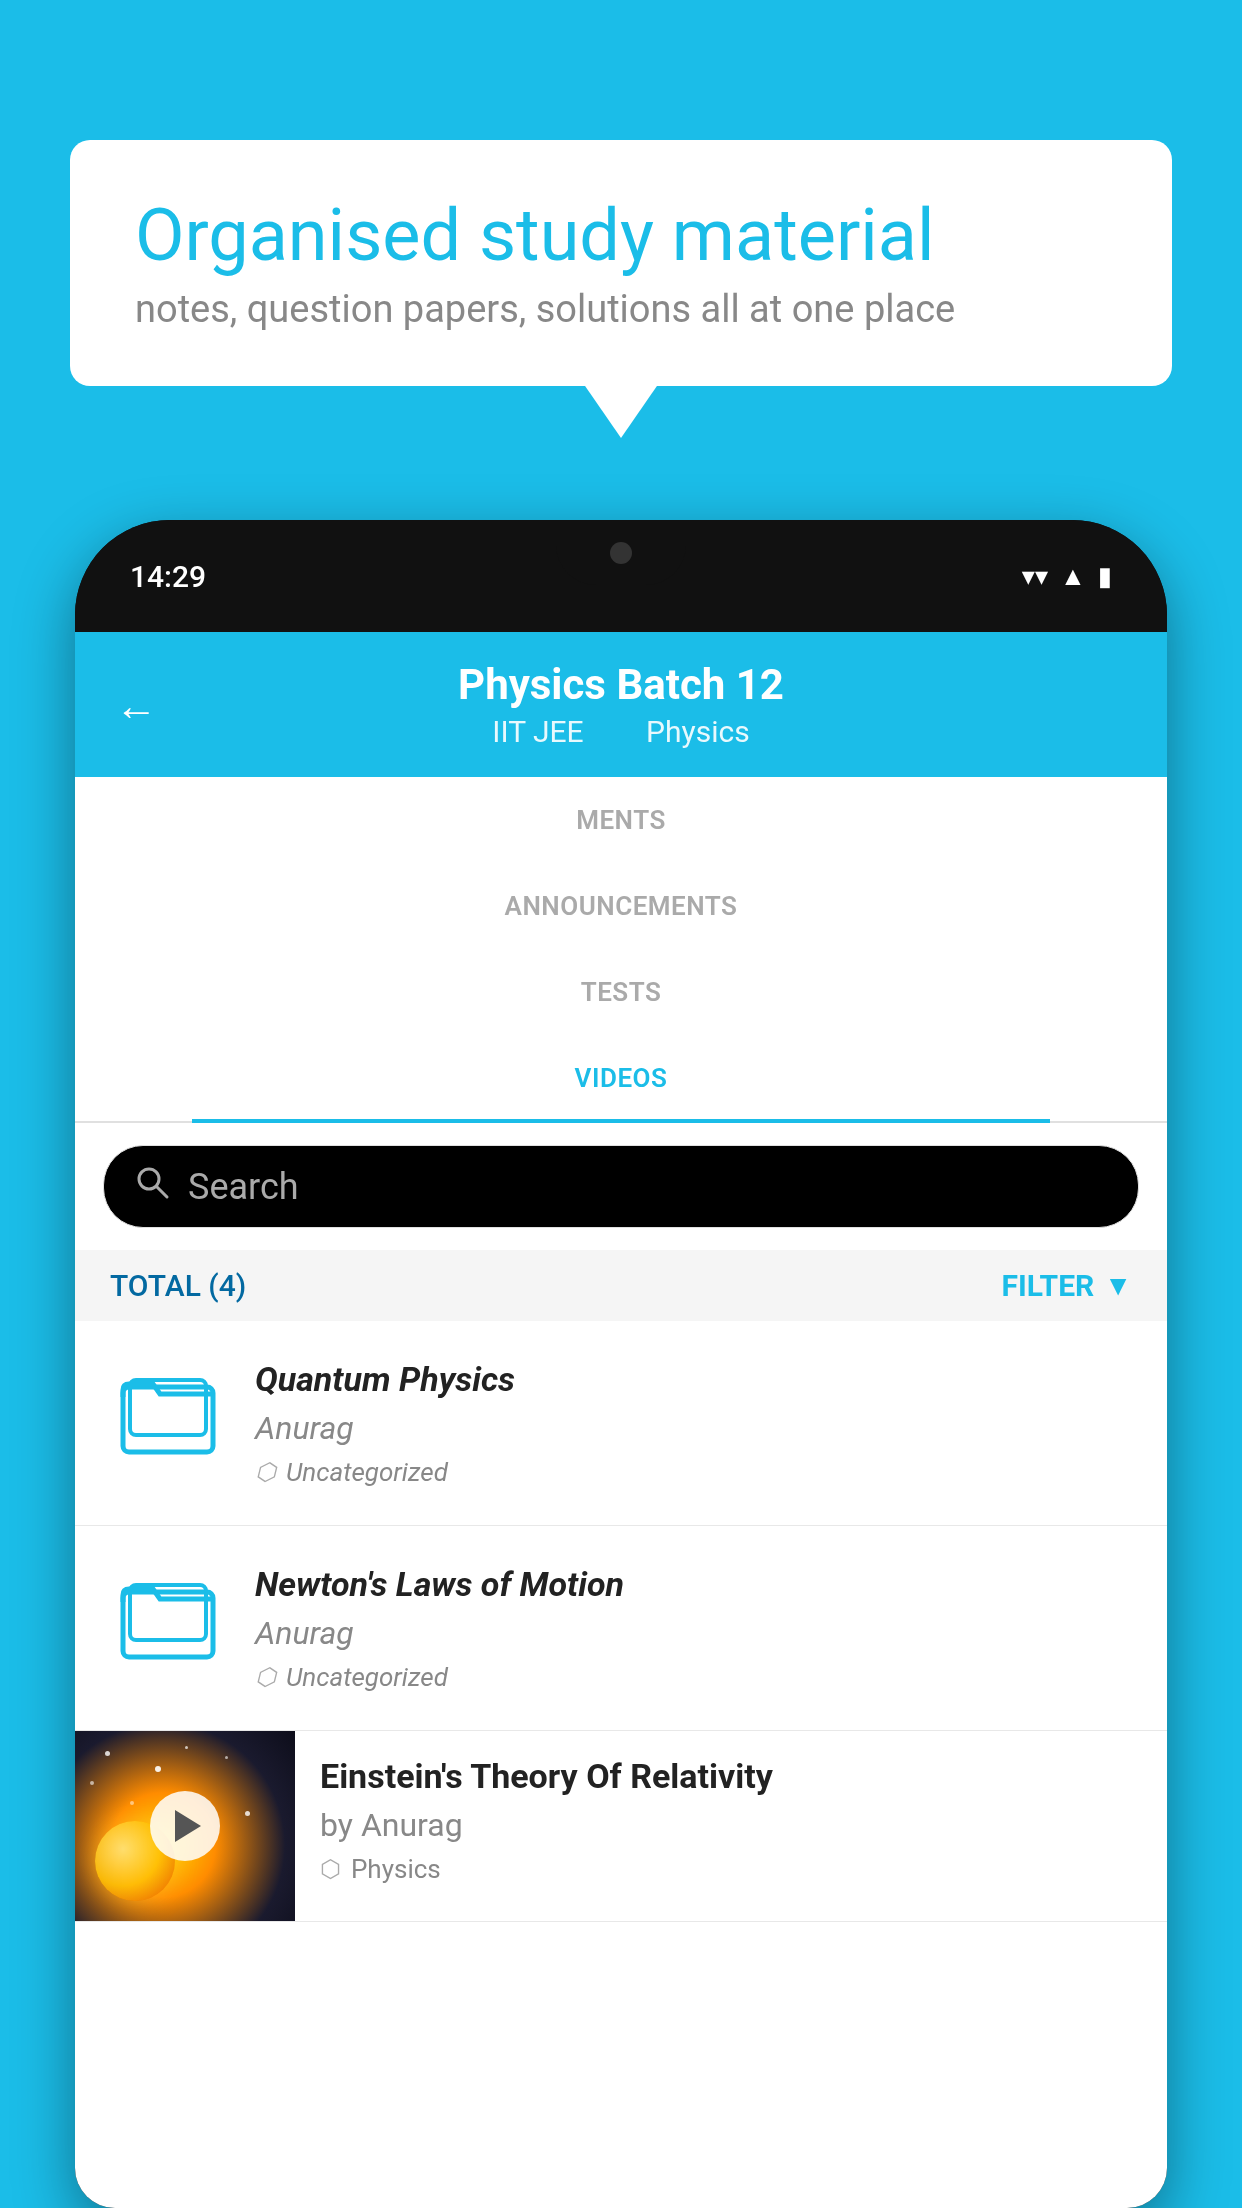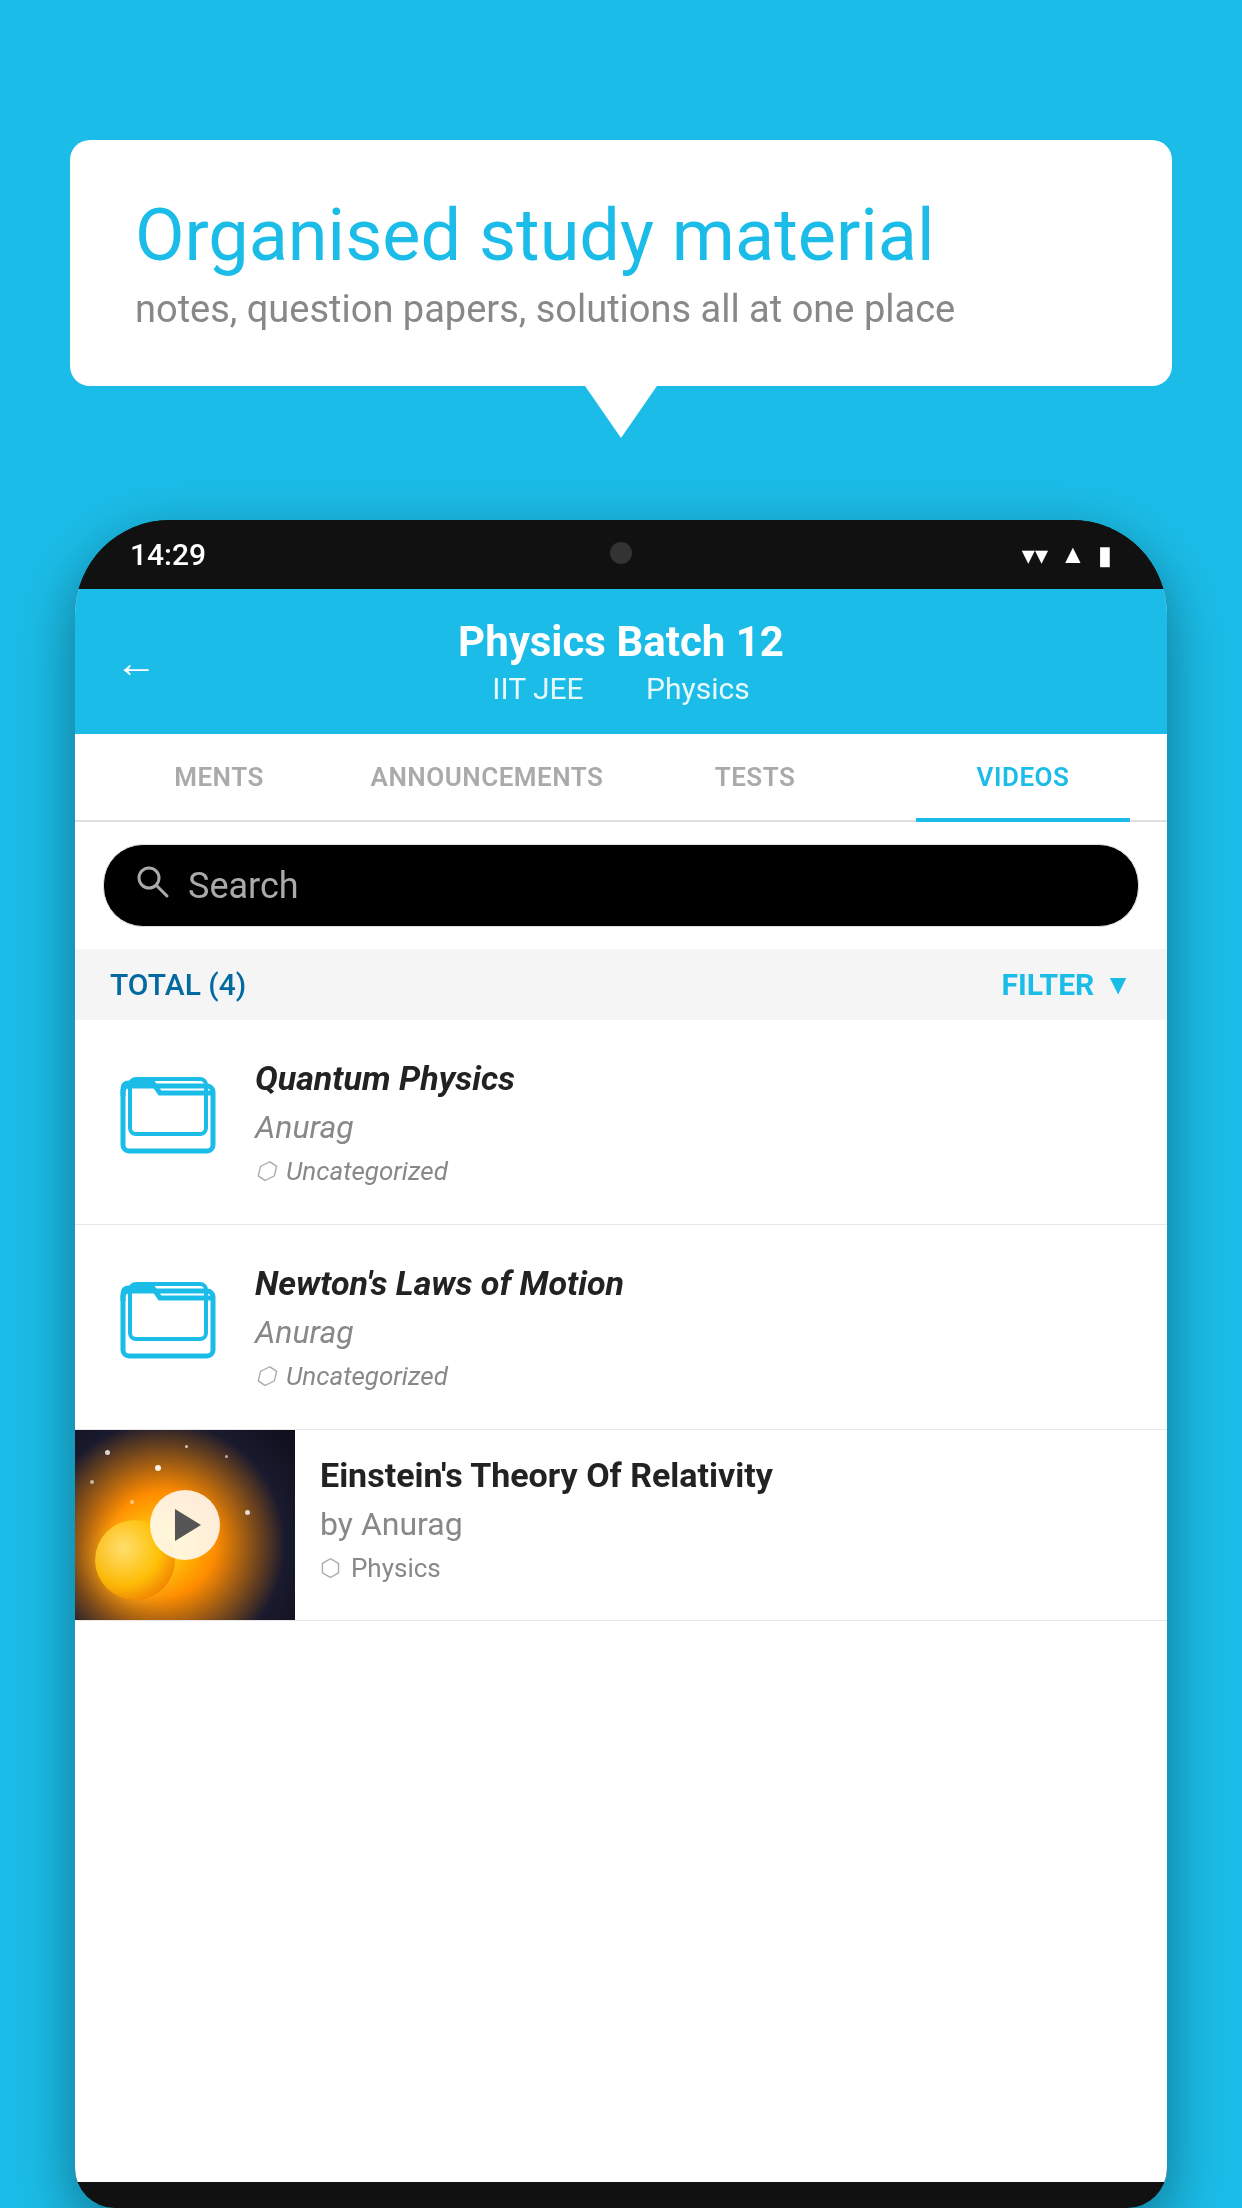--- a/index.html
+++ b/index.html
@@ -65,21 +65,21 @@
       bottom: 0;
       background: #111;
       border-radius: 95px 95px 40px 40px;
       overflow: hidden;
       box-shadow: 0 20px 60px rgba(0,0,0,0.4);
     }
 
     
     .phone-top-bar {
       background: #111;
-      height: 69px;
+      height: 112px;
       position: relative;
       display: flex;
       align-items: center;
       justify-content: space-between;
       padding: 0 55px;
       z-index: 20;
     }
 
     .status-time {
       color: white;
@@ -160,20 +160,21 @@
     .header-subtitle span {
       margin: 0 10px;
     }
 
     
     .tab-bar {
       display: flex;
       border-bottom: 2px solid #e0e0e0;
       background: white;
       padding: 0 10px;
+      flex-direction: column;
     }
 
     .tab-item {
       flex: 1;
       text-align: center;
       padding: 28px 5px;
       font-size: 26px;
       font-weight: 600;
       color: #aaa;
       letter-spacing: 0.5px;

